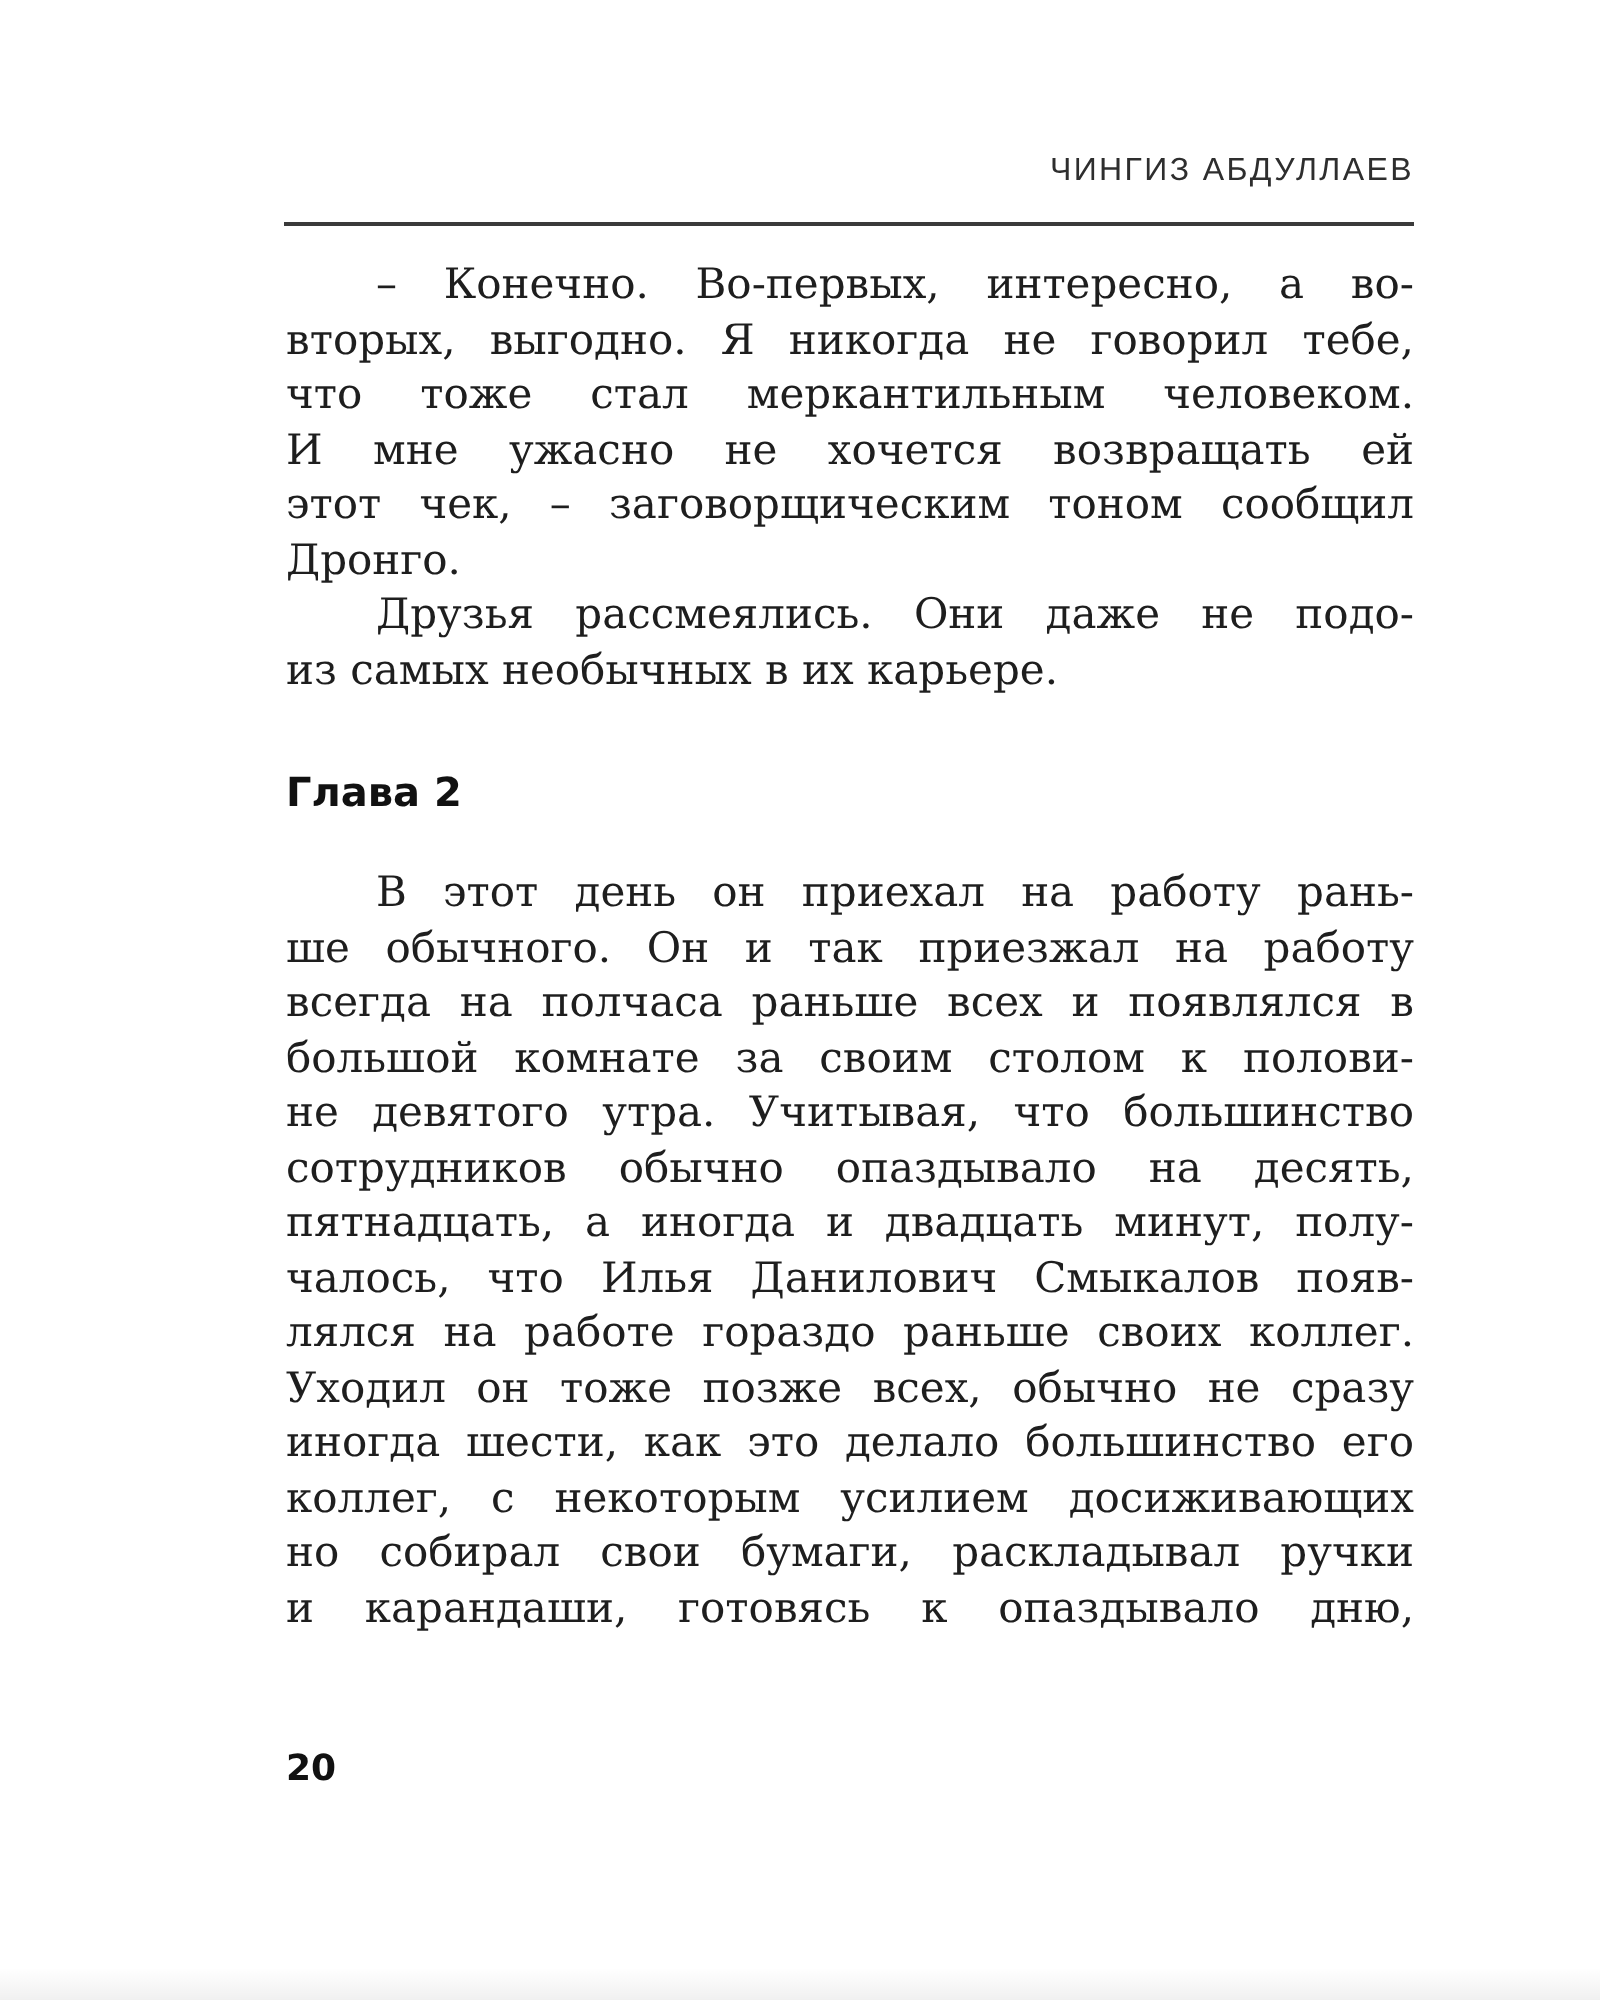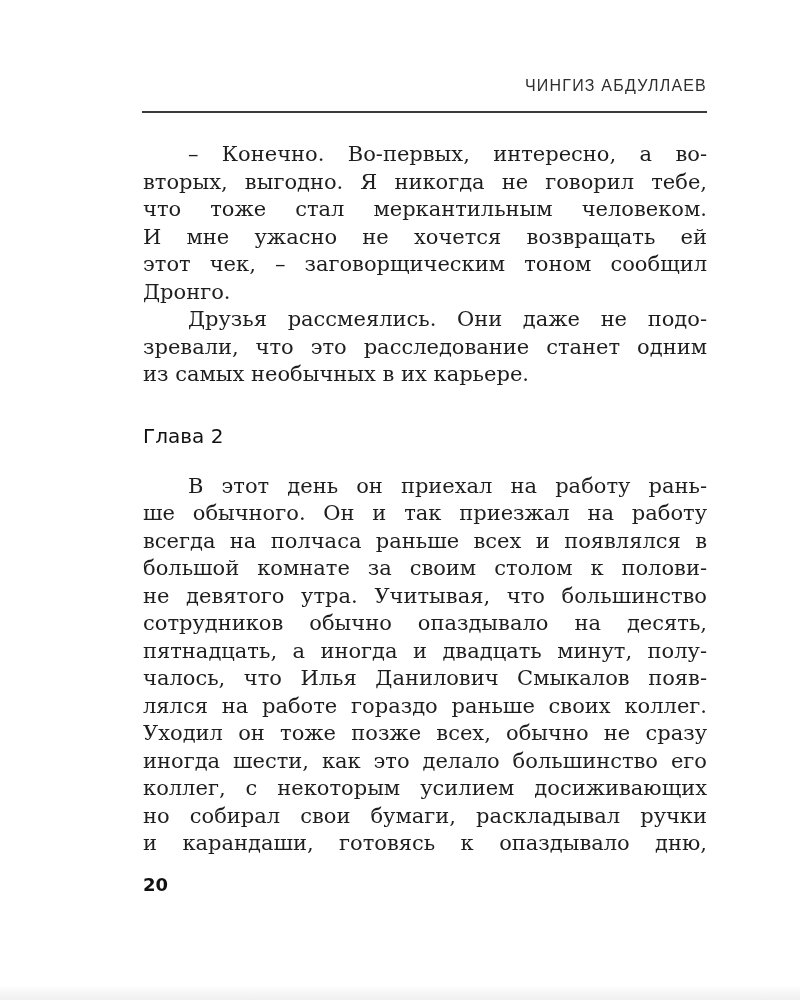--- a/index.html
+++ b/index.html
@@ -34,36 +34,36 @@
   .header-rule {
     position: absolute;
     top: 111px;
     left: 142px;
     width: 565px;
     height: 2px;
     background: var(--rule, #3a3a3a);
   }
   .text-block {
     position: absolute;
-    top: 141px;
+    top: 129px;
     left: 143px;
     width: 564px;
     font-size: 21px;
     line-height: 27.5px;
   }
   .para { margin: 0; }
   .line {
     text-align: justify;
     text-align-last: justify;
   }
   .line.end { text-align-last: left; }
   .line.indent { text-indent: 45px; }
   .chapter-heading {
     font-family: "DejaVu Sans", sans-serif;
-    font-weight: normal;
+    font-weight: bold;
     font-size: 20px;
     line-height: 22px;
     margin: 36px 0 26px 0;
     color: var(--heading-text, #111111);
     text-align: center;
     text-align-last: left;
   }
   .page-number {
     position: absolute;
     top: 874px;
@@ -89,21 +89,20 @@
       <div class="line indent">– Конечно. Во-первых, интересно, а во-</div>
       <div class="line">вторых, выгодно. Я никогда не говорил тебе,</div>
       <div class="line">что тоже стал меркантильным человеком.</div>
       <div class="line">И мне ужасно не хочется возвращать ей</div>
       <div class="line">этот чек, – заговорщическим тоном сообщил</div>
       <div class="line end">Дронго.</div>
     </div>
 
     <div class="para">
       <div class="line indent">Друзья рассмеялись. Они даже не подо-</div>
-      <div class="line">зревали, что это расследование станет одним</div>
       <div class="line end">из самых необычных в их карьере.</div>
     </div>
 
     <h2 class="chapter-heading">Глава 2</h2>
 
     <div class="para">
       <div class="line indent">В этот день он приехал на работу рань-</div>
       <div class="line">ше обычного. Он и так приезжал на работу</div>
       <div class="line">всегда на полчаса раньше всех и появлялся в</div>
       <div class="line">большой комнате за своим столом к полови-</div>

